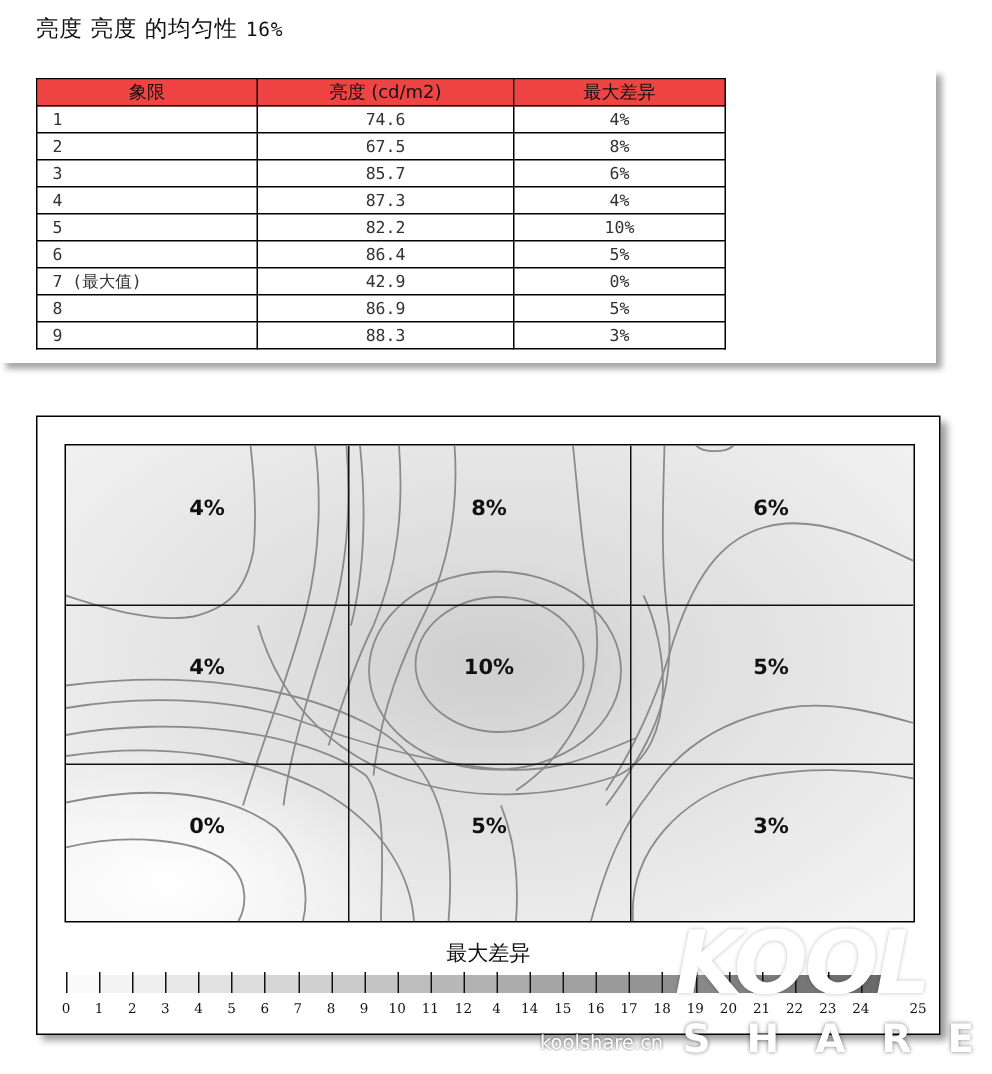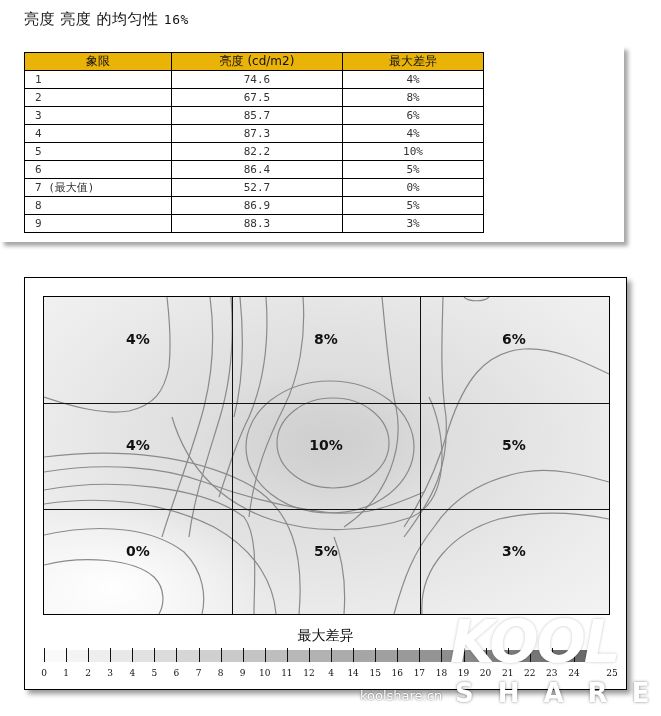--- a/index.html
+++ b/index.html
@@ -5,21 +5,21 @@
   html, body { margin:0; padding:0; background:#ffffff; }
   body { width:661px; height:716px; position:relative; overflow:hidden; font-family:"DejaVu Sans", sans-serif; color:#111; }
 
   .title { position:absolute; left:24px; top:10px; font-size:15px; letter-spacing:0.5px; }
   .title .num { font-family:"DejaVu Sans Mono", monospace; font-size:13px; }
 
   .table-panel { position:absolute; left:0; top:46px; width:624px; height:196px; background:#fff;
                  box-shadow: 4px 4px 4px rgba(0,0,0,0.35); }
   table.data { position:absolute; left:24px; top:6px; border-collapse:collapse; font-size:12px; }
   table.data th, table.data td { border:1px solid #000; height:17px; padding:0 0 0 10px; line-height:17px; }
-  table.data th { background:#eab308; font-weight:normal; text-align:center; padding:0; }
+  table.data th { background:#ef4444; font-weight:normal; text-align:center; padding:0; }
   table.data td.c { text-align:center; padding:0; font-family:"DejaVu Sans Mono", monospace; font-size:11px; color:#333; }
   table.data td.q { font-family:"DejaVu Sans Mono", monospace; font-size:11px; color:#333; }
   .col1 { width:146px; } .col2 { width:170px; } .col3 { width:140px; }
 
   .chart-frame { position:absolute; left:24px; top:277px; width:601px; height:411px; border:1px solid #000; background:#fff;
                  box-shadow: 4px 4px 5px rgba(0,0,0,0.4); }
   .plot { position:absolute; left:18px; top:18px; width:565px; height:317px; border:1px solid #000;
           background: radial-gradient(ellipse at 50% 45%, #d6d6d6 0%, #e2e2e2 45%, #ececec 75%, #f3f3f3 100%); overflow:hidden; }
   .plot svg { position:absolute; left:0; top:0; }
   .cell-label { position:absolute; font-weight:bold; font-size:14px; font-family:"DejaVu Sans", sans-serif; color:#111; transform:translate(-50%,-50%); }
@@ -84,21 +84,21 @@
           <td class="c">82.2</td>
           <td class="c">10%</td>
         </tr>
       <tr>
           <td class="q">6</td>
           <td class="c">86.4</td>
           <td class="c">5%</td>
         </tr>
       <tr>
           <td class="q">7 (最大值)</td>
-          <td class="c">52.7</td>
+          <td class="c">42.9</td>
           <td class="c">0%</td>
         </tr>
       <tr>
           <td class="q">8</td>
           <td class="c">86.9</td>
           <td class="c">5%</td>
         </tr>
       <tr>
           <td class="q">9</td>
           <td class="c">88.3</td>

